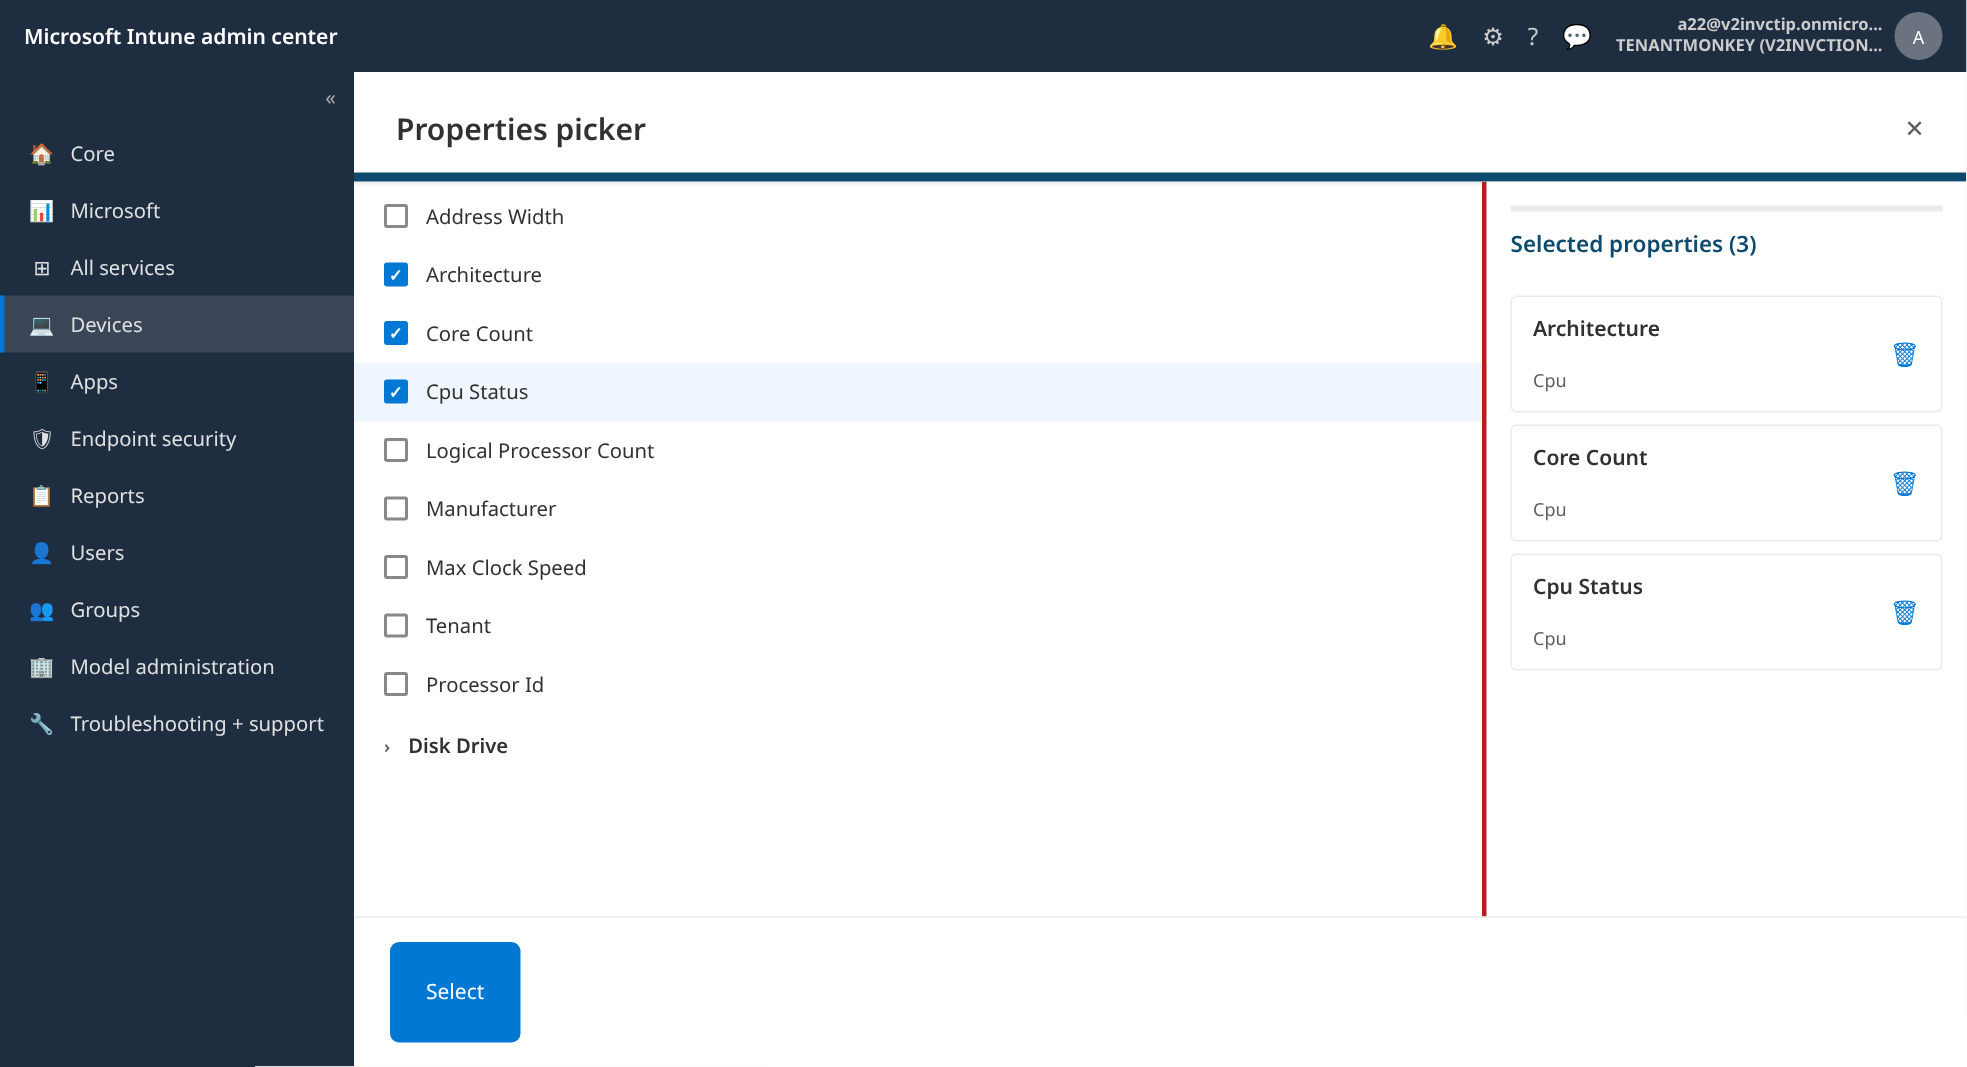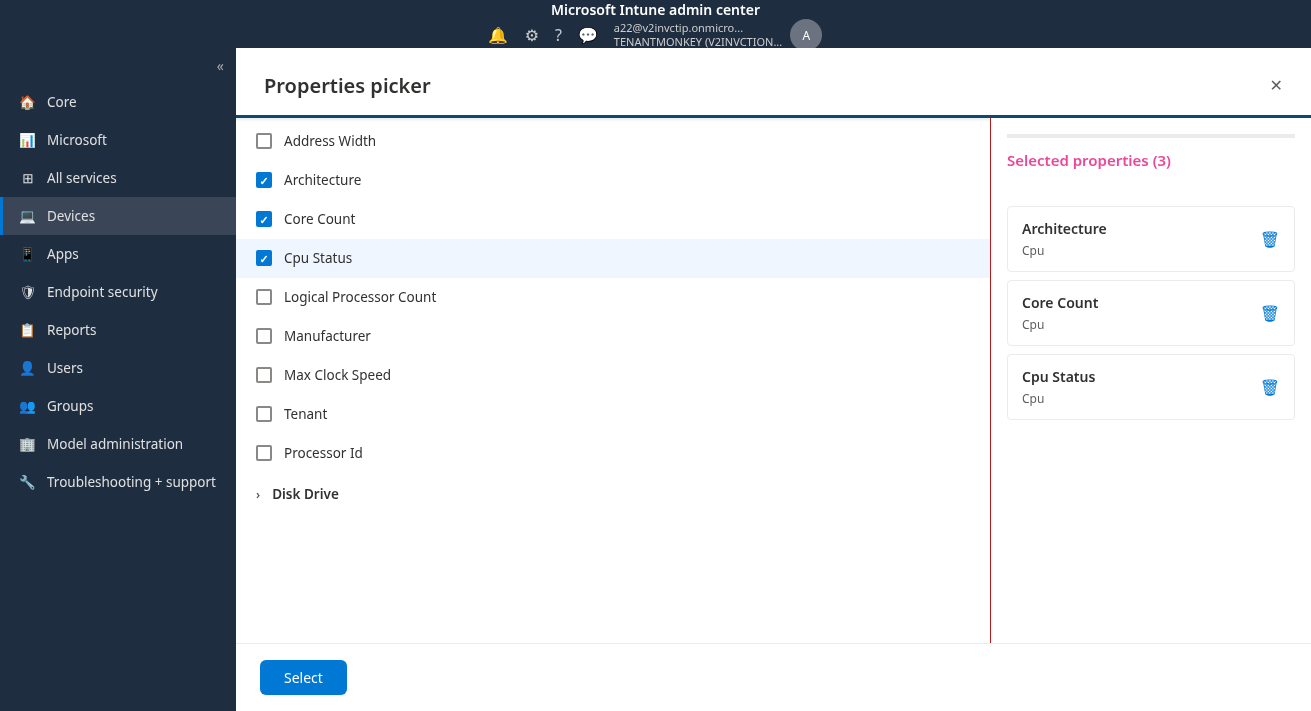--- a/index.html
+++ b/index.html
@@ -7,27 +7,26 @@
 
     
     .topbar {
       background: #1f2d40;
       height: 48px;
       display: flex;
       align-items: center;
       padding: 0 16px;
       color: white;
       flex-shrink: 0;
-      flex-direction: column;
     }
     .topbar-title { font-size: 14px; font-weight: 600; flex: 1; }
     .topbar-icons { display: flex; align-items: center; gap: 16px; }
     .topbar-icon { color: #ccc; font-size: 16px; cursor: pointer; }
     .topbar-user { display: flex; align-items: center; gap: 8px; }
-    .topbar-user-text { font-size: 11px; color: #ccc; line-height: 1.3; }
+    .topbar-user-text { font-size: 11px; color: #ccc; text-align: right; line-height: 1.3; font-weight: bold; }
     .topbar-avatar { width: 32px; height: 32px; border-radius: 50%; background: #6b7280; display: flex; align-items: center; justify-content: center; color: white; font-size: 12px; }
 
     
     .main-layout { display: flex; flex: 1; overflow: hidden; }
 
     
     .sidebar {
       width: 236px;
       background: #1f2d40;
       color: white;
@@ -57,40 +56,40 @@
     
     .panel {
       position: absolute;
       top: 0; left: 0; right: 0; bottom: 0;
       background: white;
       display: flex;
       flex-direction: column;
     }
     .panel-header {
       padding: 24px 28px 16px;
-      border-bottom: 3px solid #0c4a6e;
+      border-bottom: 6px solid #0c4a6e;
       display: flex;
       align-items: center;
       justify-content: space-between;
       flex-shrink: 0;
     }
     .panel-title { font-size: 20px; font-weight: 600; color: #323130; }
     .panel-close { cursor: pointer; font-size: 16px; color: #605e5c; background: none; border: none; }
 
     .panel-body {
       display: flex;
       flex: 1;
       overflow: hidden;
     }
 
     
     .list-area {
       flex: 1;
       overflow-y: auto;
-      border-right: 1px solid #b91c1c;
+      border-right: 3px solid #b91c1c;
       position: relative;
     }
 
     .property-row {
       display: flex;
       align-items: center;
       gap: 12px;
       padding: 10px 20px;
       cursor: pointer;
       font-size: 13.5px;
@@ -129,52 +128,52 @@
     .selected-area {
       width: 320px;
       flex-shrink: 0;
       overflow-y: auto;
       padding: 16px;
       background: white;
     }
     .selected-header {
       font-size: 15px;
       font-weight: 600;
-      color: #ec4899;
-      margin-bottom: 28px;
+      color: #0c4a6e;
+      margin-bottom: 16px;
       padding-bottom: 8px;
     }
     .selected-card {
       border: 1px solid #edebe9;
       border-radius: 4px;
       padding: 12px 14px;
       margin-bottom: 8px;
       display: flex;
       align-items: center;
       justify-content: space-between;
       background: white;
     }
     .selected-card-text {}
     .selected-card-name { font-size: 14px; font-weight: 600; color: #323130; }
-    .selected-card-sub { font-size: 12px; color: #605e5c; margin-top: 4px; }
+    .selected-card-sub { font-size: 12px; color: #605e5c; margin-top: 16px; }
     .delete-icon { cursor: pointer; color: #0078d4; font-size: 16px; }
 
     
     .panel-footer {
       padding: 16px 24px;
       border-top: 1px solid #edebe9;
       flex-shrink: 0;
       display: flex;
       align-items: center;
     }
     .btn-select {
       background: #0078d4;
       color: white;
       border: none;
-      padding: 8px 24px;
+      padding: 24px 24px;
       font-size: 14px;
       border-radius: 6px;
       cursor: pointer;
       font-family: inherit;
     }
 
     
     .list-area::-webkit-scrollbar { width: 8px; }
     .list-area::-webkit-scrollbar-track { background: #f3f2f1; }
     .list-area::-webkit-scrollbar-thumb { background: #c8c6c4; border-radius: 4px; }

